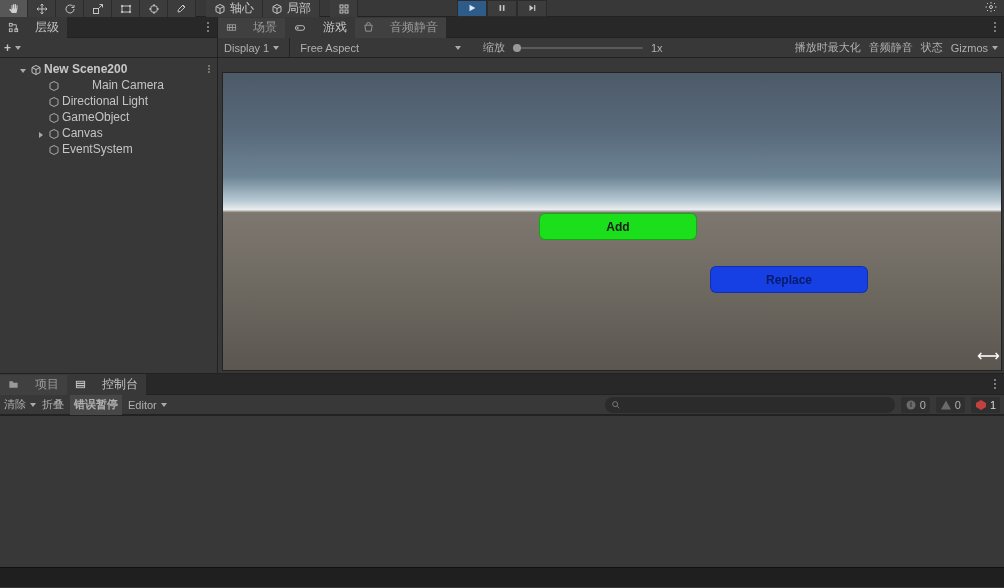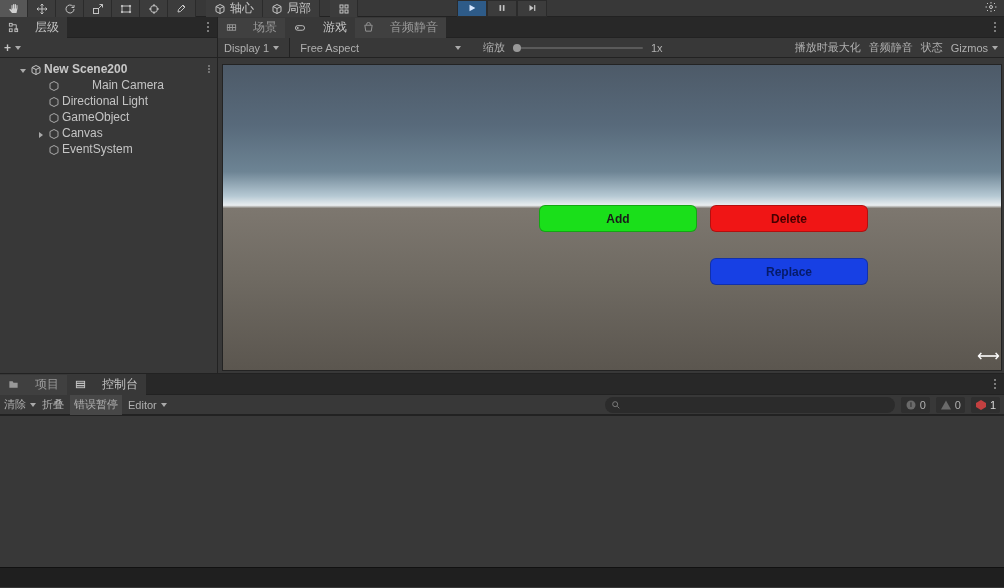--- a/index.html
+++ b/index.html
@@ -175,21 +175,21 @@
     background: #5a5a5a;
     position: relative;
     border-radius: 1px;
   }
   .slider .thumb {
     width: 8px;height:8px;border-radius:50%;background:#999;
     position:absolute;top:-3px;left:0;
   }
   .game-view {
     flex:1;
-    margin: 6px 2px 2px 4px;
+    margin: 14px 2px 2px 4px;
     border: 1px solid #232323;
     background: #1d4ed8;
     position: relative;
     overflow: hidden;
   }
   .sky {
     position:absolute;inset:0;
     background: linear-gradient(to bottom,
       #4d5a68 0%,
       #586a7b 20%,
@@ -495,23 +495,20 @@
       <div class="dropdown">
           <span>Gizmos</span>
           <span class="tri tri-down"></span>
         </div>
     </div>
     <div class="game-view">
       <div class="sky"></div>
       <div class="game-btn btn-green">
           <span>Add</span>
         </div>
-      <div class="game-btn btn-red">
-          <span>Delete</span>
-        </div>
       <div class="game-btn btn-blue">
           <span>Replace</span>
         </div>
     </div>
   </div>
 </div>
 
 <div class="panel-bottom">
   <div class="panel-header">
     <div class="tab inactive">
@@ -533,21 +530,21 @@
         <span></span>
         <span></span>
       </div>
   </div>
   <div class="console-toolbar">
     <div class="dropdown">
         <span>清除</span>
         <span class="tri tri-down"></span>
       </div>
     <div><span>折叠</span></div>
-    <div style="background:#474747;padding:8px 4px;border-radius:0;"><span>错误暂停</span></div>
+    <div style="background:#474747;padding:8px 4px;border-radius:0;font-weight:bold;"><span>错误暂停</span></div>
     <div class="dropdown">
         <span>Editor</span>
         <span class="tri tri-down"></span>
       </div>
     <div class="spacer"></div>
     <div class="console-search">
       <svg width="10" height="10" viewBox="0 0 24 24" fill="none" stroke="#888" stroke-width="2">
           <circle cx="10" cy="10" r="6"></circle>
           <path d="M20 20l-5-5"></path>
         </svg>

